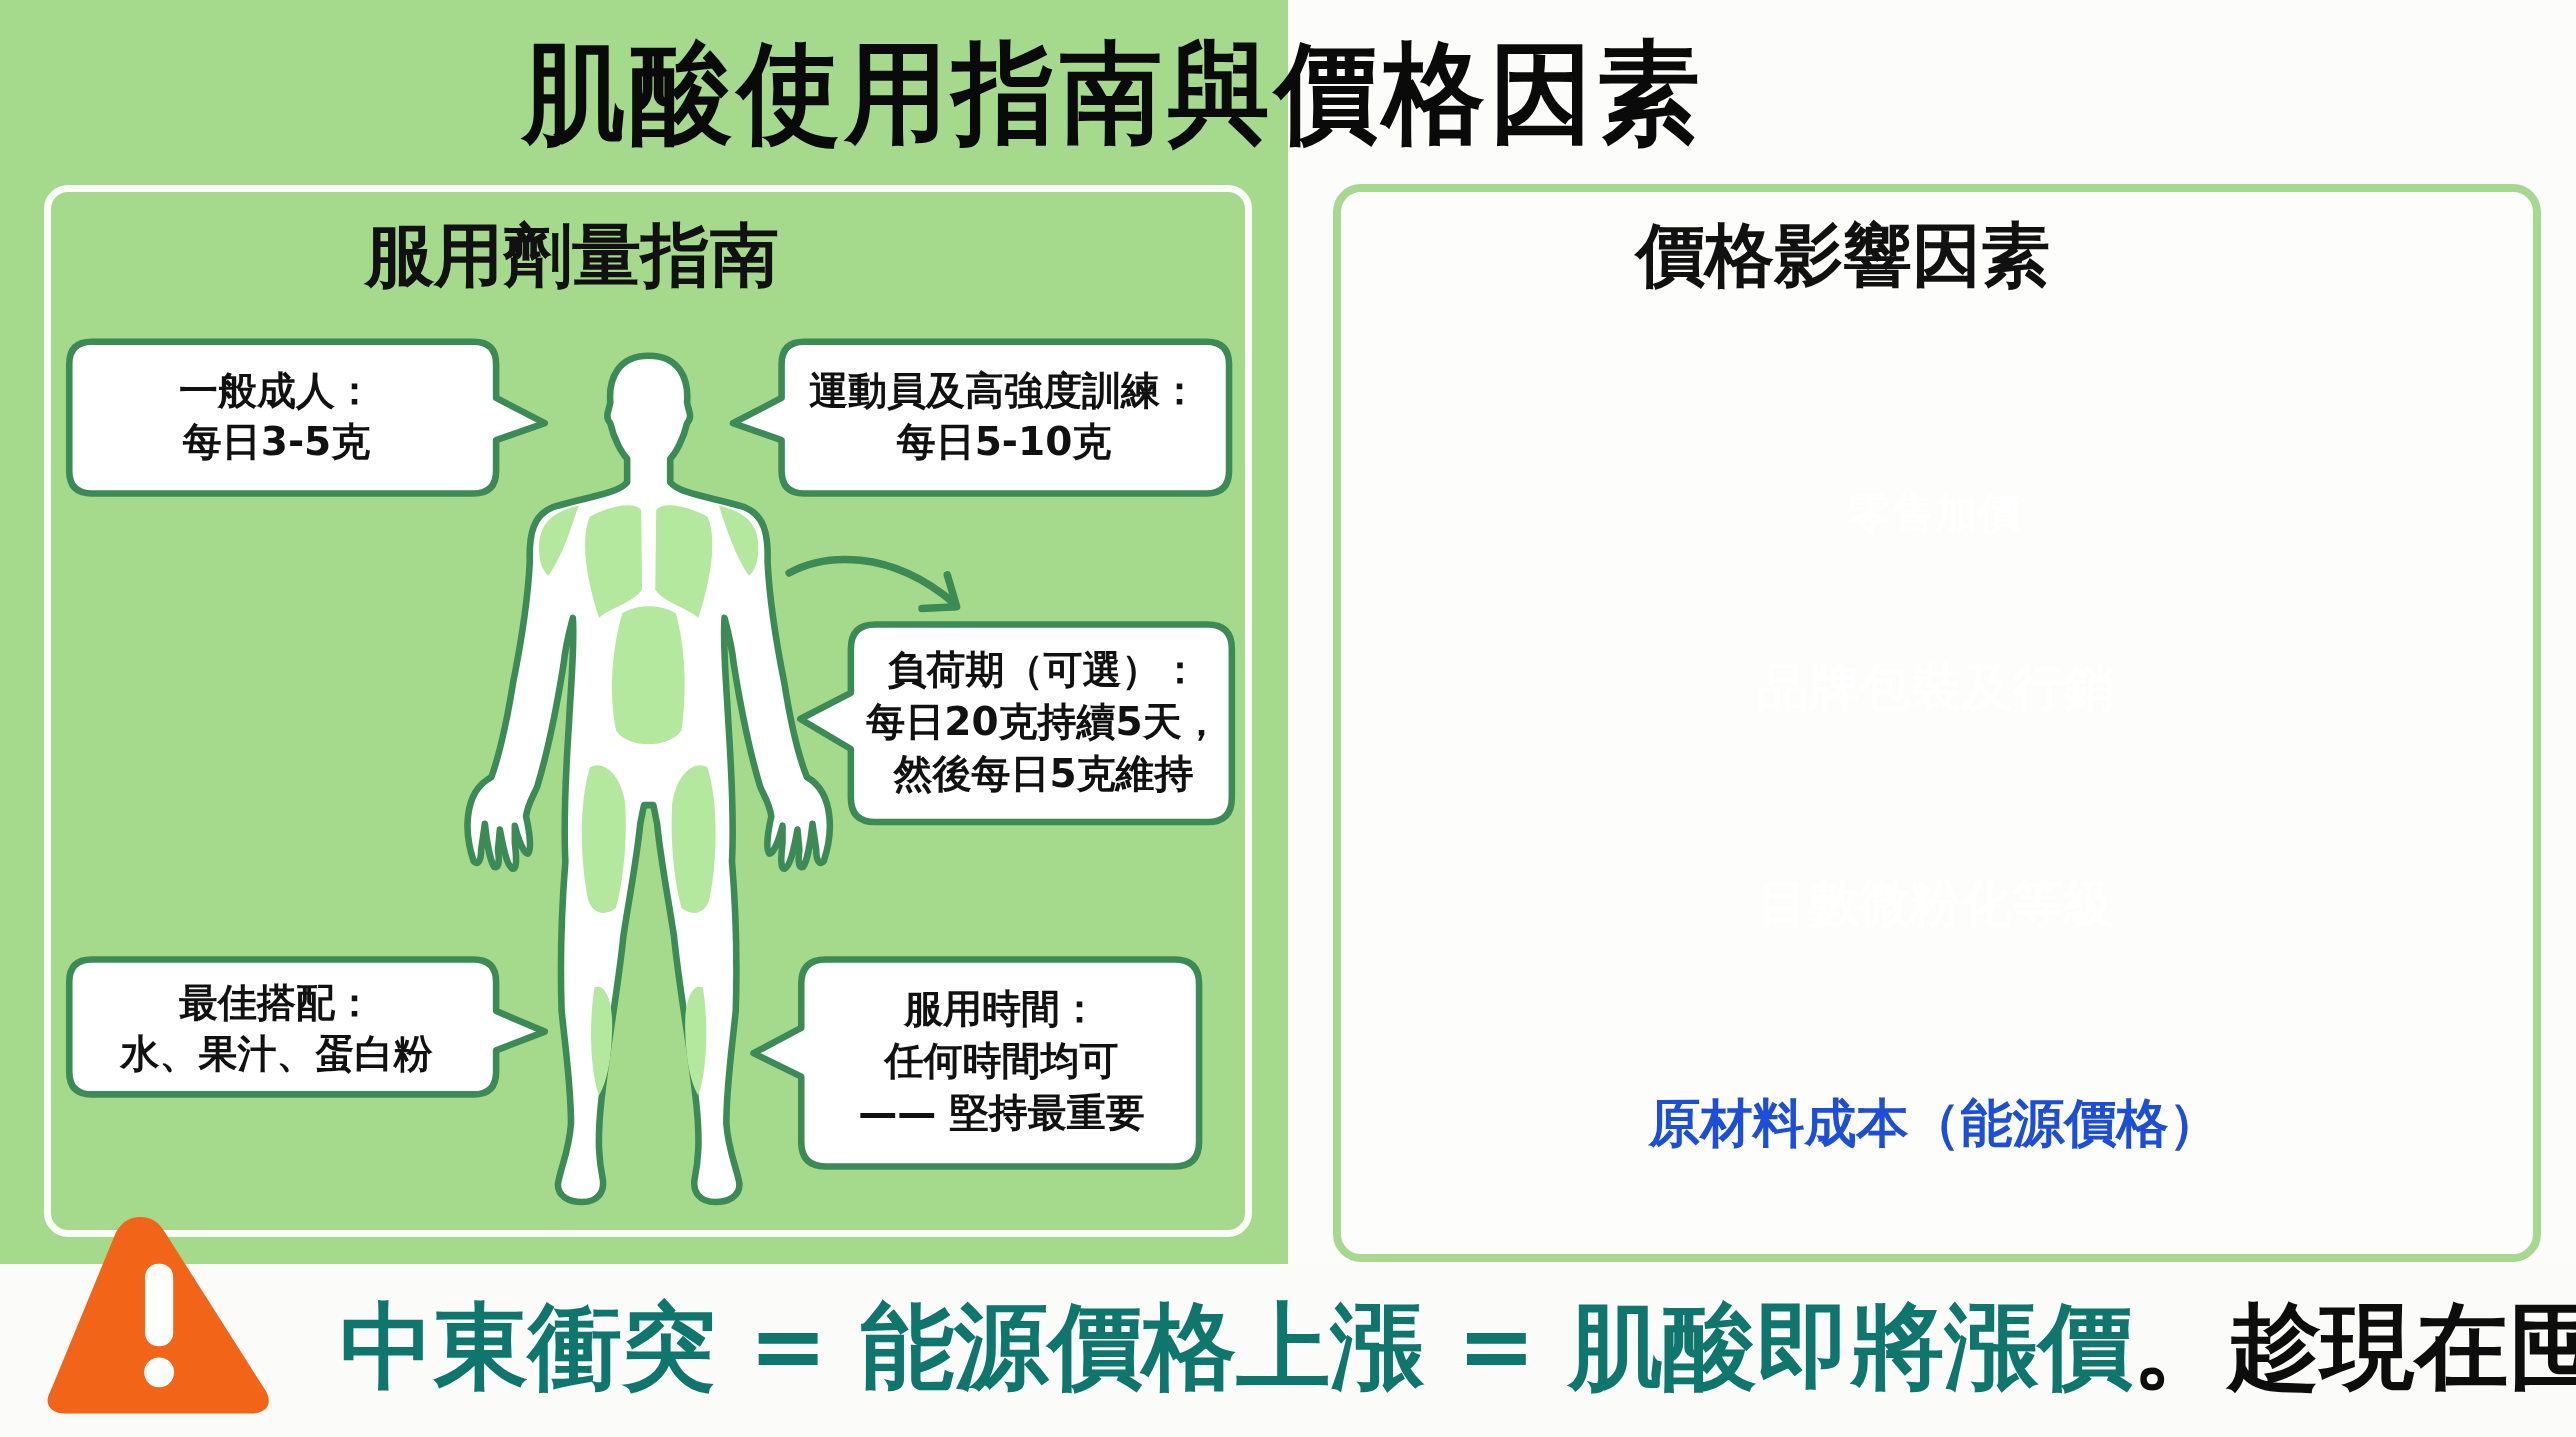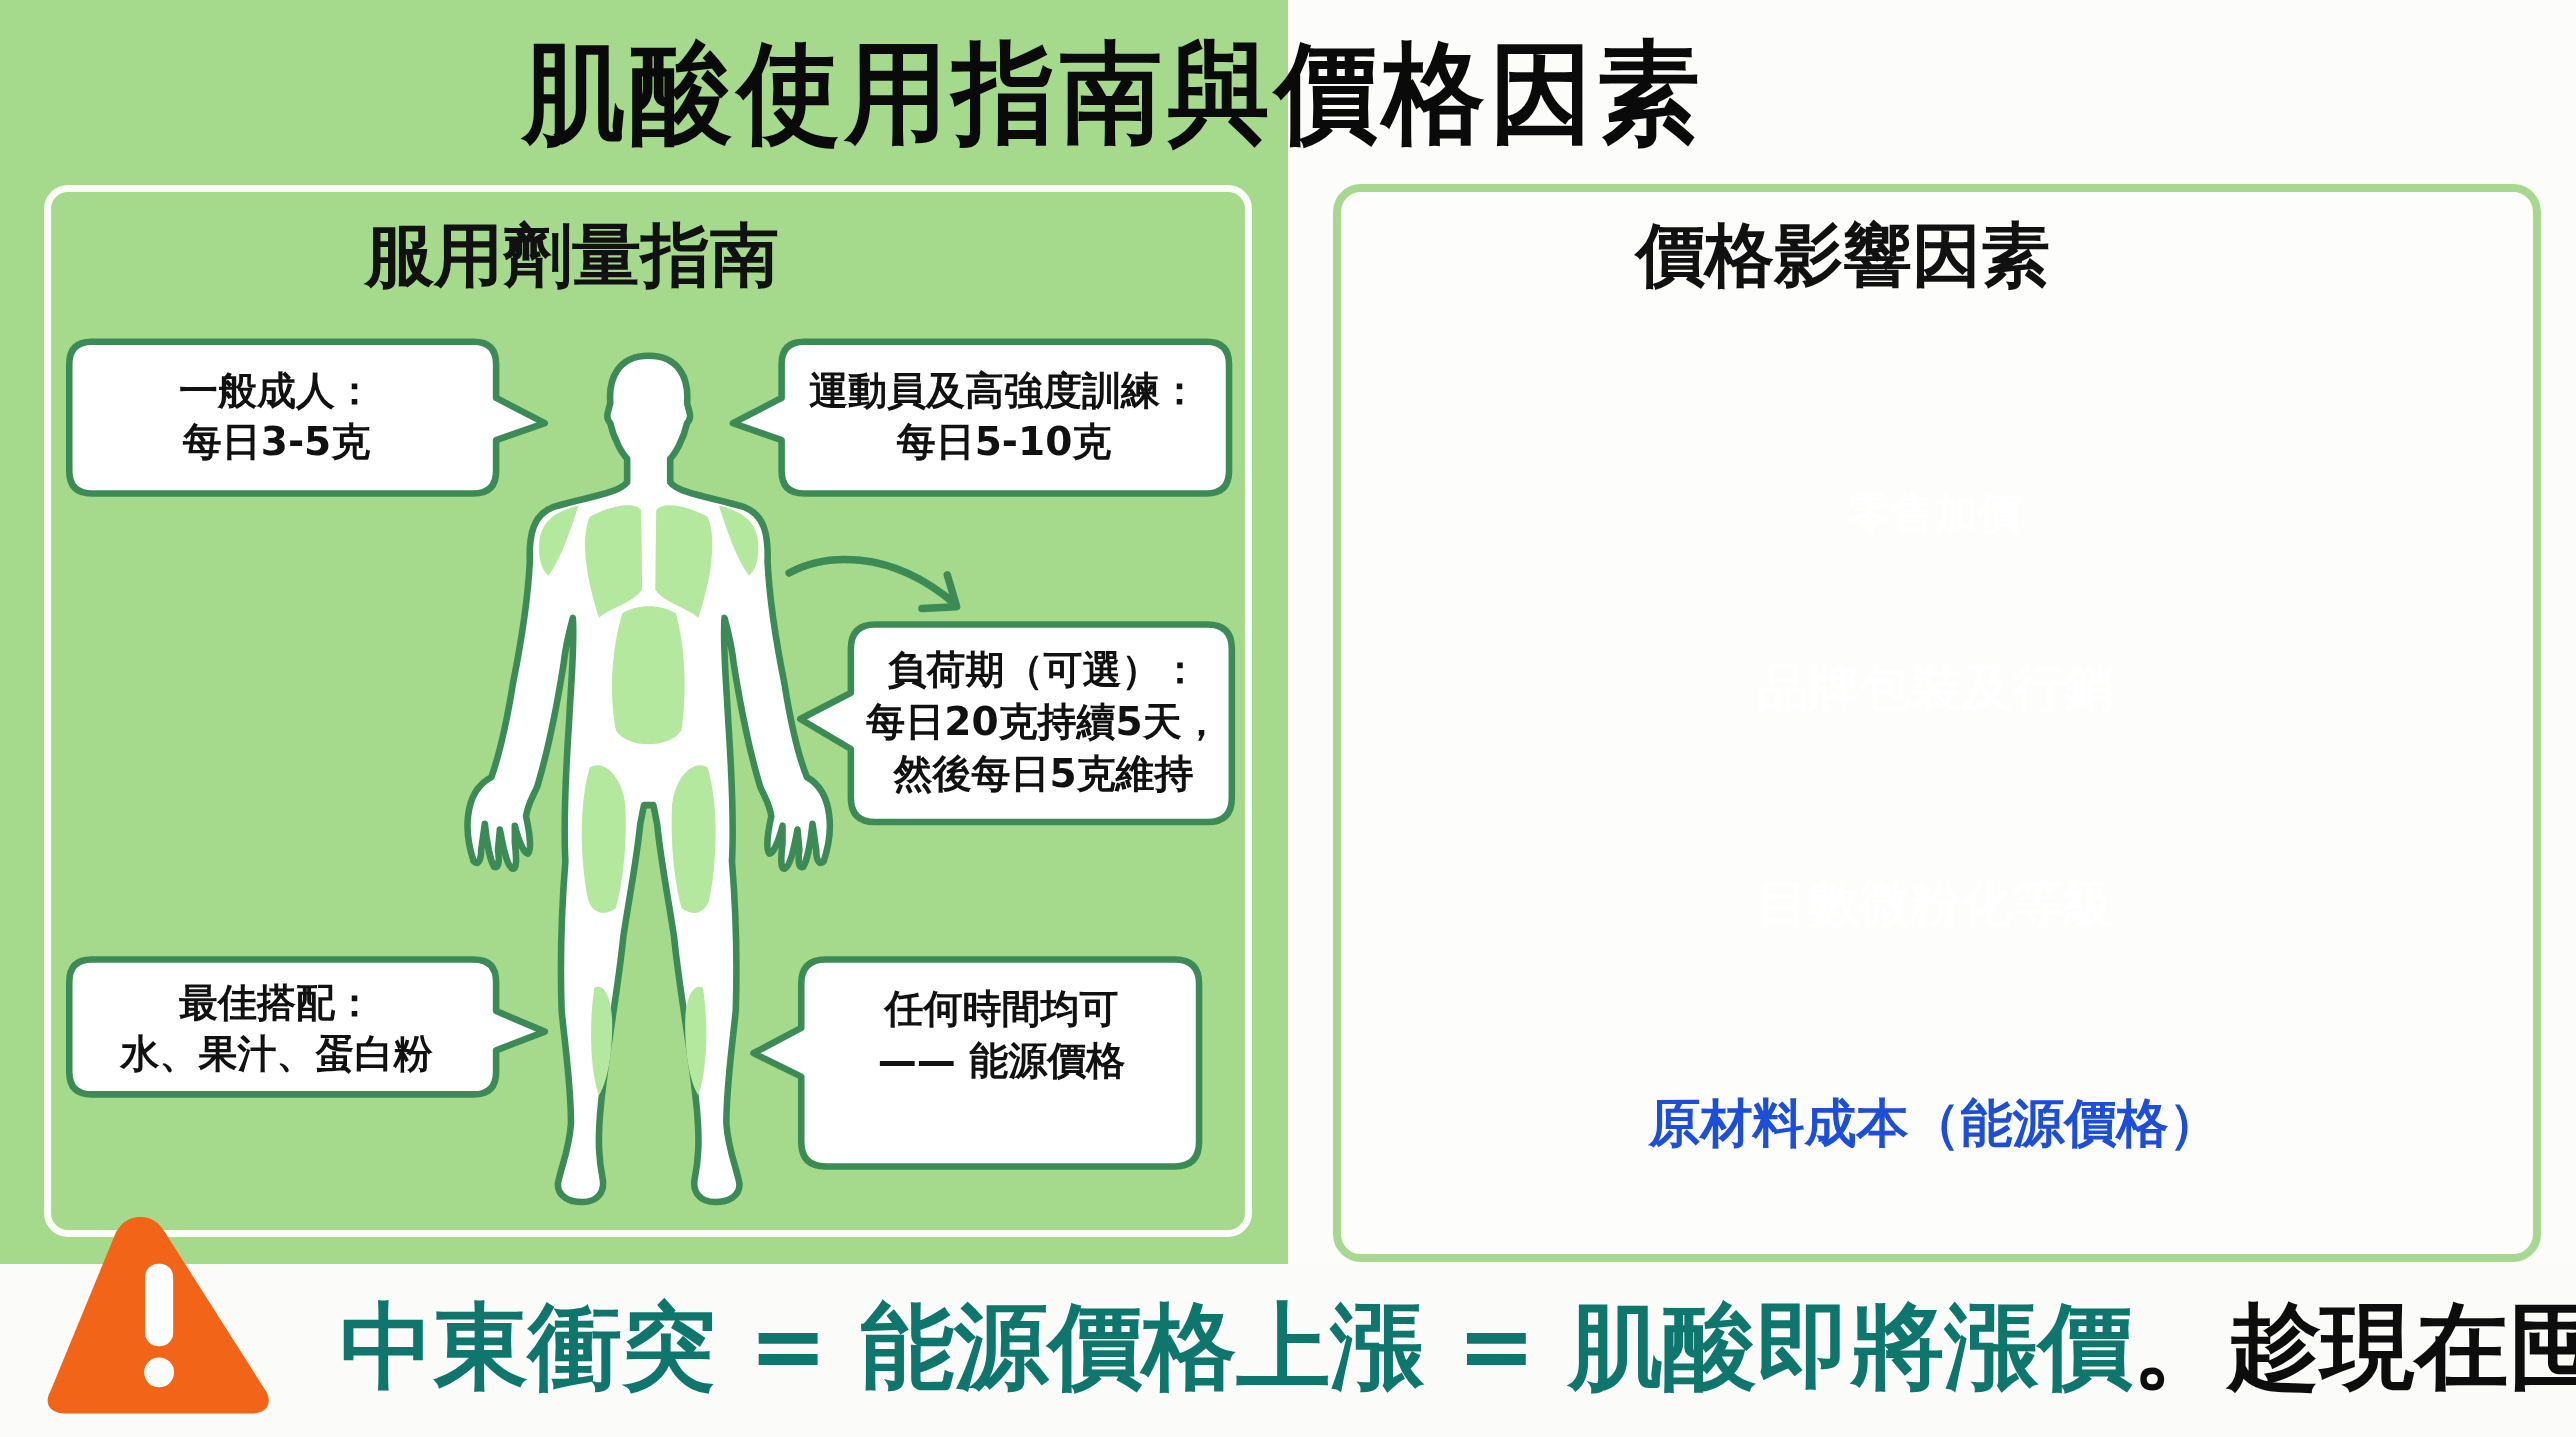--- a/index.html
+++ b/index.html
@@ -143,22 +143,23 @@
 <div class="bubble-text" style="left:847px; top:644px; width:393px; line-height:52px;">
   <div>負荷期（可選）：</div>
   <div>每日20克持續5天，</div>
   <div>然後每日5克維持</div>
 </div>
 <div class="bubble-text" style="left:75px; top:977px; width:403px;">
   <div>最佳搭配：</div>
   <div>水、果汁、蛋白粉</div>
 </div>
 <div class="bubble-text" style="left:805px; top:983px; width:393px; line-height:52px;">
+  <div>服用時間：</div>
   <div>任何時間均可</div>
-  <div>—— 能源價格</div>
+  <div>—— 堅持最重要</div>
 </div>
 
 <div class="panel-right"></div>
 <div class="sub-title" style="left:1636px; top:213px; width:562px;">價格影響因素</div>
 
 <div class="tier-label" style="left:1794px; top:485px; width:281px; font-size:43px; line-height:56px; color:#ffffff;">零售加價</div>
 <div class="tier-label" style="left:1661px; top:655px; width:550px; font-size:51px; line-height:66px; color:#ffffff;">品牌包裝及行銷</div>
 <div class="tier-label" style="left:1526px; top:871px; width:819px; font-size:51px; line-height:66px; color:#ffffff;">目數微粉化等級</div>
 <div class="tier-label" style="left:1389px; top:1090px; width:1091px; font-size:52px; line-height:66px; color:#1d4ed8;">原材料成本（能源價格）</div>
 

